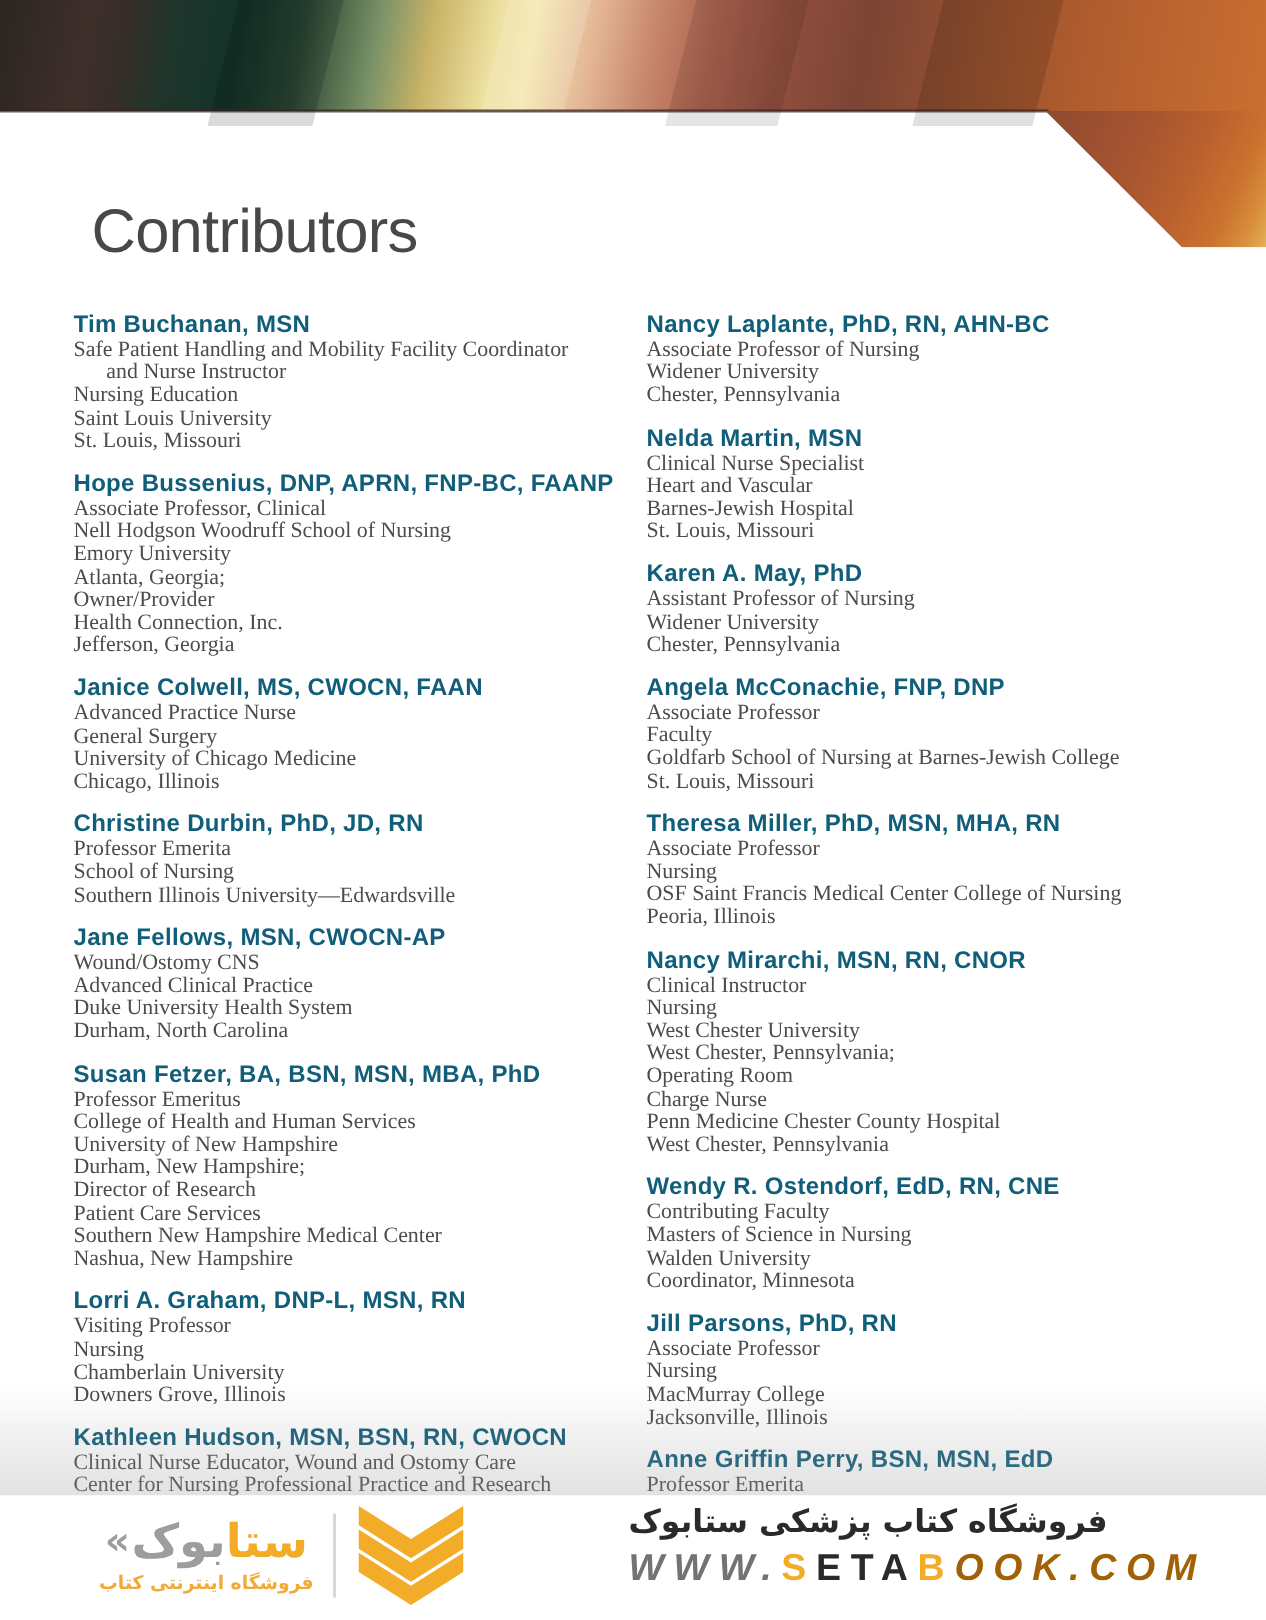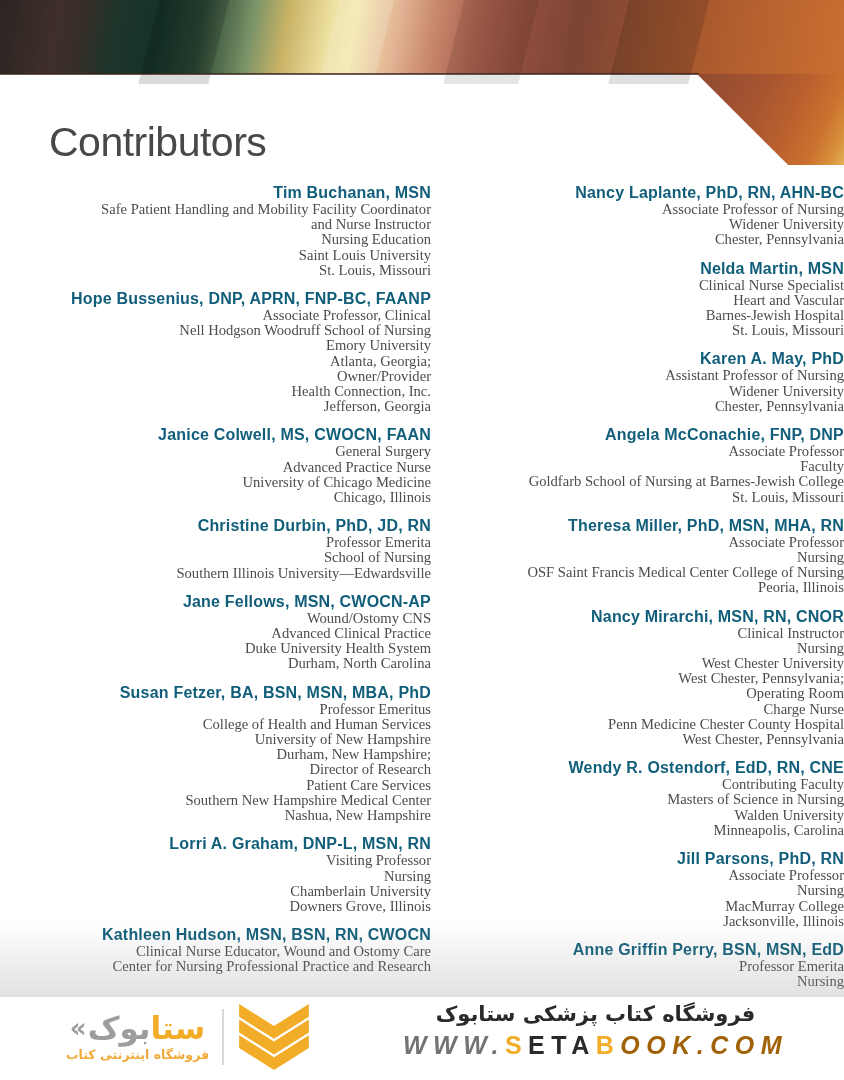--- a/index.html
+++ b/index.html
@@ -36,28 +36,28 @@
   }
   .banner-ext{
     position:absolute;left:697px;top:74px;width:147px;height:91px;
     clip-path:polygon(0 0,100% 0,100% 100%,62% 100%);
     background:linear-gradient(115deg,
       #8f4a31 0%, #a85530 40%, #bb612e 62%,
       #cb722f 80%, #d9913c 92%, #e5b259 100%);
   }
   
   .page-title{
-    position:absolute;left:49px;top:119px;margin:0;
+    position:absolute;left:49px;top:119px;margin:12px;
     font-size:41px;font-weight:400;letter-spacing:-0.5px;
     color:var(--title,#48484a);
   }
   
   .columns{
-    position:absolute;left:49px;top:184px;width:795px;height:805px;
-    display:flex;overflow:hidden;text-align:right;
+    position:absolute;left:49px;top:208px;width:795px;height:805px;
+    display:flex;overflow:hidden;
   }
   .col{box-sizing:border-box;}
   .col.left{width:382px;flex:0 0 382px;}
   .col.right{flex:1;}
   .entry{margin:0 0 12px 0;}
   .cname{
     margin:0 0 1px 0;
     font-size:16px;font-weight:700;letter-spacing:0.2px;line-height:17px;
     color:var(--heading,#115e7a);
   }
@@ -93,21 +93,21 @@
   }
   .wordmark .mark{color:var(--logo_gray,#9d9d9f);font-size:26px;margin-right:1px;}
   .wordmark .gray{color:var(--logo_gray,#9d9d9f);text-align:center;}
   .wordmark .yellow{color:var(--gold,#f2ac28);}
   .tagline{
     font-size:12.5px;font-weight:700;color:#f2a937;
     direction:rtl;font-family:"DejaVu Sans", sans-serif;
   }
   .logo-divider{width:2px;height:56px;background:var(--divider,#d8d8d8);}
   .chevron-icon{color:var(--gold,#f2b43a);display:block;}
-  .store{position:absolute;right:56px;top:5px;text-align:center;}
+  .store{position:absolute;right:40px;top:5px;text-align:left;}
   .store-title{
     font-size:21px;font-weight:700;color:var(--footer_text,#2b2a29);
     direction:rtl;margin:0 0 5px 0;
     font-family:"DejaVu Sans", sans-serif;
   }
   .store-url{
     font-size:25px;font-weight:700;letter-spacing:6.5px;
     color:var(--footer_text,#2b2a29);white-space:nowrap;
   }
 </style>
@@ -140,22 +140,22 @@
         <div class="cline">Associate Professor, Clinical</div>
         <div class="cline">Nell Hodgson Woodruff School of Nursing</div>
         <div class="cline">Emory University</div>
         <div class="cline">Atlanta, Georgia;</div>
         <div class="cline">Owner/Provider</div>
         <div class="cline">Health Connection, Inc.</div>
         <div class="cline">Jefferson, Georgia</div>
       </div>
       <div class="entry">
         <h3 class="cname">Janice Colwell, MS, CWOCN, FAAN</h3>
+        <div class="cline">Advanced Practice Nurse</div>
         <div class="cline">General Surgery</div>
-        <div class="cline">Advanced Practice Nurse</div>
         <div class="cline">University of Chicago Medicine</div>
         <div class="cline">Chicago, Illinois</div>
       </div>
       <div class="entry">
         <h3 class="cname">Christine Durbin, PhD, JD, RN</h3>
         <div class="cline">Professor Emerita</div>
         <div class="cline">School of Nursing</div>
         <div class="cline">Southern Illinois University—Edwardsville</div>
       </div>
       <div class="entry">
@@ -232,21 +232,21 @@
         <div class="cline">Operating Room</div>
         <div class="cline">Charge Nurse</div>
         <div class="cline">Penn Medicine Chester County Hospital</div>
         <div class="cline">West Chester, Pennsylvania</div>
       </div>
       <div class="entry">
         <h3 class="cname">Wendy R. Ostendorf, EdD, RN, CNE</h3>
         <div class="cline">Contributing Faculty</div>
         <div class="cline">Masters of Science in Nursing</div>
         <div class="cline">Walden University</div>
-        <div class="cline">Minneapolis, Carolina</div>
+        <div class="cline">Coordinator, Minnesota</div>
       </div>
       <div class="entry">
         <h3 class="cname">Jill Parsons, PhD, RN</h3>
         <div class="cline">Associate Professor</div>
         <div class="cline">Nursing</div>
         <div class="cline">MacMurray College</div>
         <div class="cline">Jacksonville, Illinois</div>
       </div>
       <div class="entry">
         <h3 class="cname">Anne Griffin Perry, BSN, MSN, EdD</h3>

